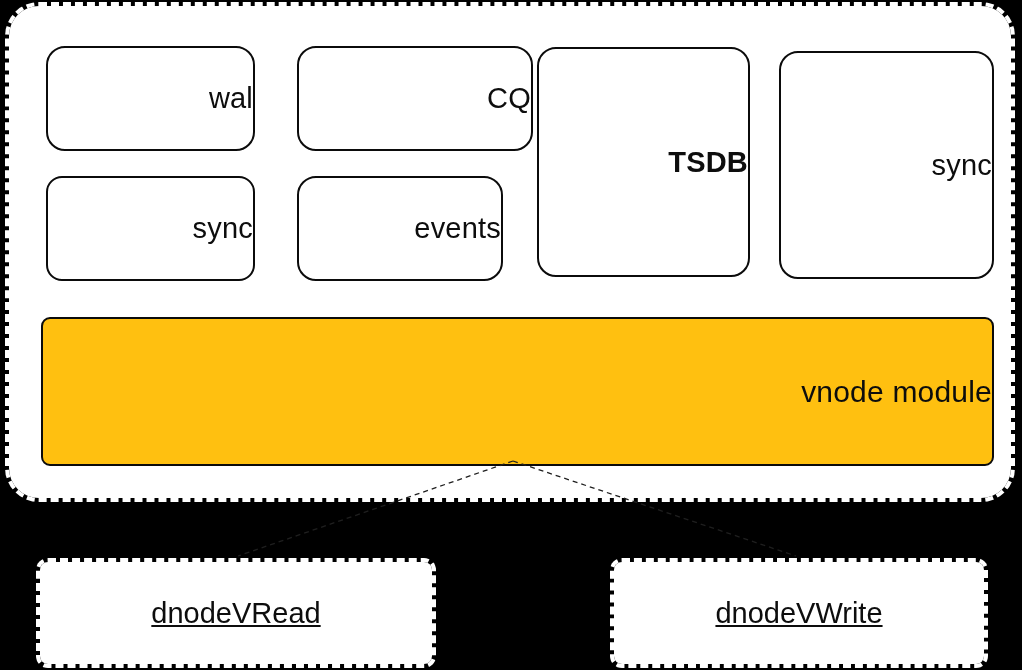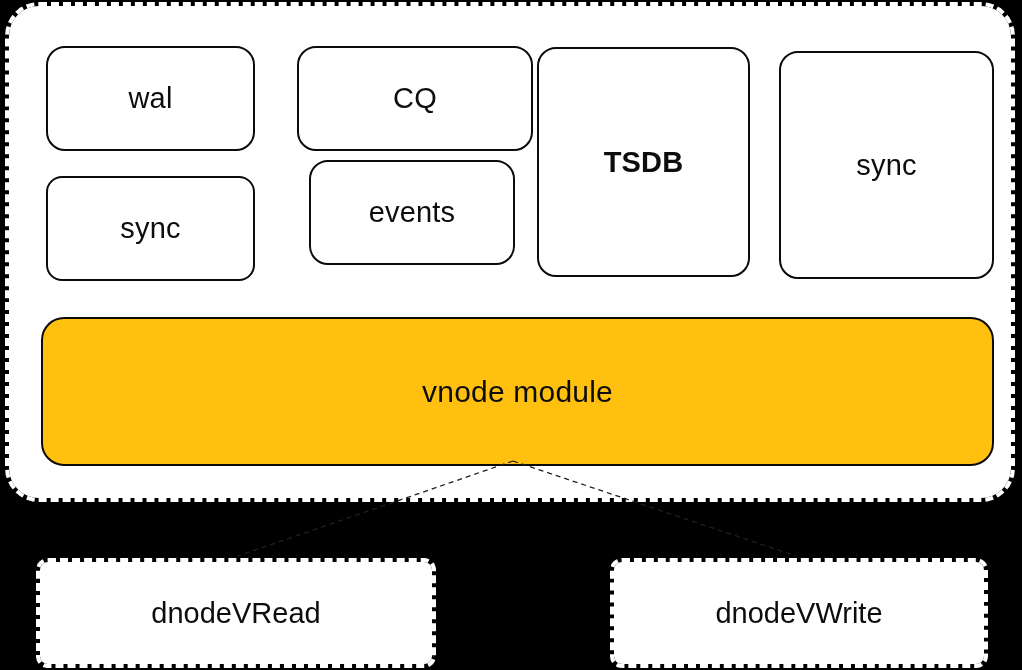--- a/index.html
+++ b/index.html
@@ -28,34 +28,34 @@
     border-radius: 34px;
   }
   .box {
     position: absolute;
     box-sizing: border-box;
     background: #fff;
     border: 2.2px solid #0b0b0b;
     border-radius: 19px;
     display: flex;
     align-items: center;
-    justify-content: center;
+    justify-content: flex-end;
     font-size: 29px;
     letter-spacing: 0.2px;
   }
   .box span { white-space: nowrap; }
   .box-wal    { left: 37px;  top: 40px;  width: 209px; height: 105px; }
   .box-cq     { left: 288px; top: 40px;  width: 236px; height: 105px; }
   .box-sync   { left: 37px;  top: 170px; width: 209px; height: 105px; border-radius: 16px; }
-  .box-events { left: 288px; top: 154px; width: 206px; height: 105px; margin-left: 12px; }
+  .box-events { left: 288px; top: 170px; width: 206px; height: 105px; }
   .box-tsdb   { left: 528px; top: 41px;  width: 213px; height: 230px; font-weight: bold; }
   .box-query  { left: 770px; top: 45px;  width: 215px; height: 228px; }
   .box-vnode  {
     left: 32px; top: 311px; width: 953px; height: 149px;
-    border-radius: 23px;
+    border-radius: 9px;
     font-size: 30px;
   }
   
   .connectors {
     position: absolute;
     left: 0; top: 0;
     width: 1022px; height: 670px;
     pointer-events: none;
   }
   .connectors line {
@@ -68,20 +68,21 @@
     position: absolute;
     box-sizing: border-box;
     background: #fff;
     background-clip: padding-box;
     border: 4px dashed #fff;
     border-radius: 12px;
     display: flex;
     align-items: center;
     justify-content: center;
     font-size: 29px;
+    text-decoration: underline;
   }
   .dnode-read  { left: 36px;  top: 558px; width: 400px; height: 110px; }
   .dnode-write { left: 610px; top: 558px; width: 378px; height: 110px; }
 </style>
 </head>
 <body>
 
 <div class="stage" style="background: rgb(0, 0, 0);">
 
   <div class="vnode-container">

